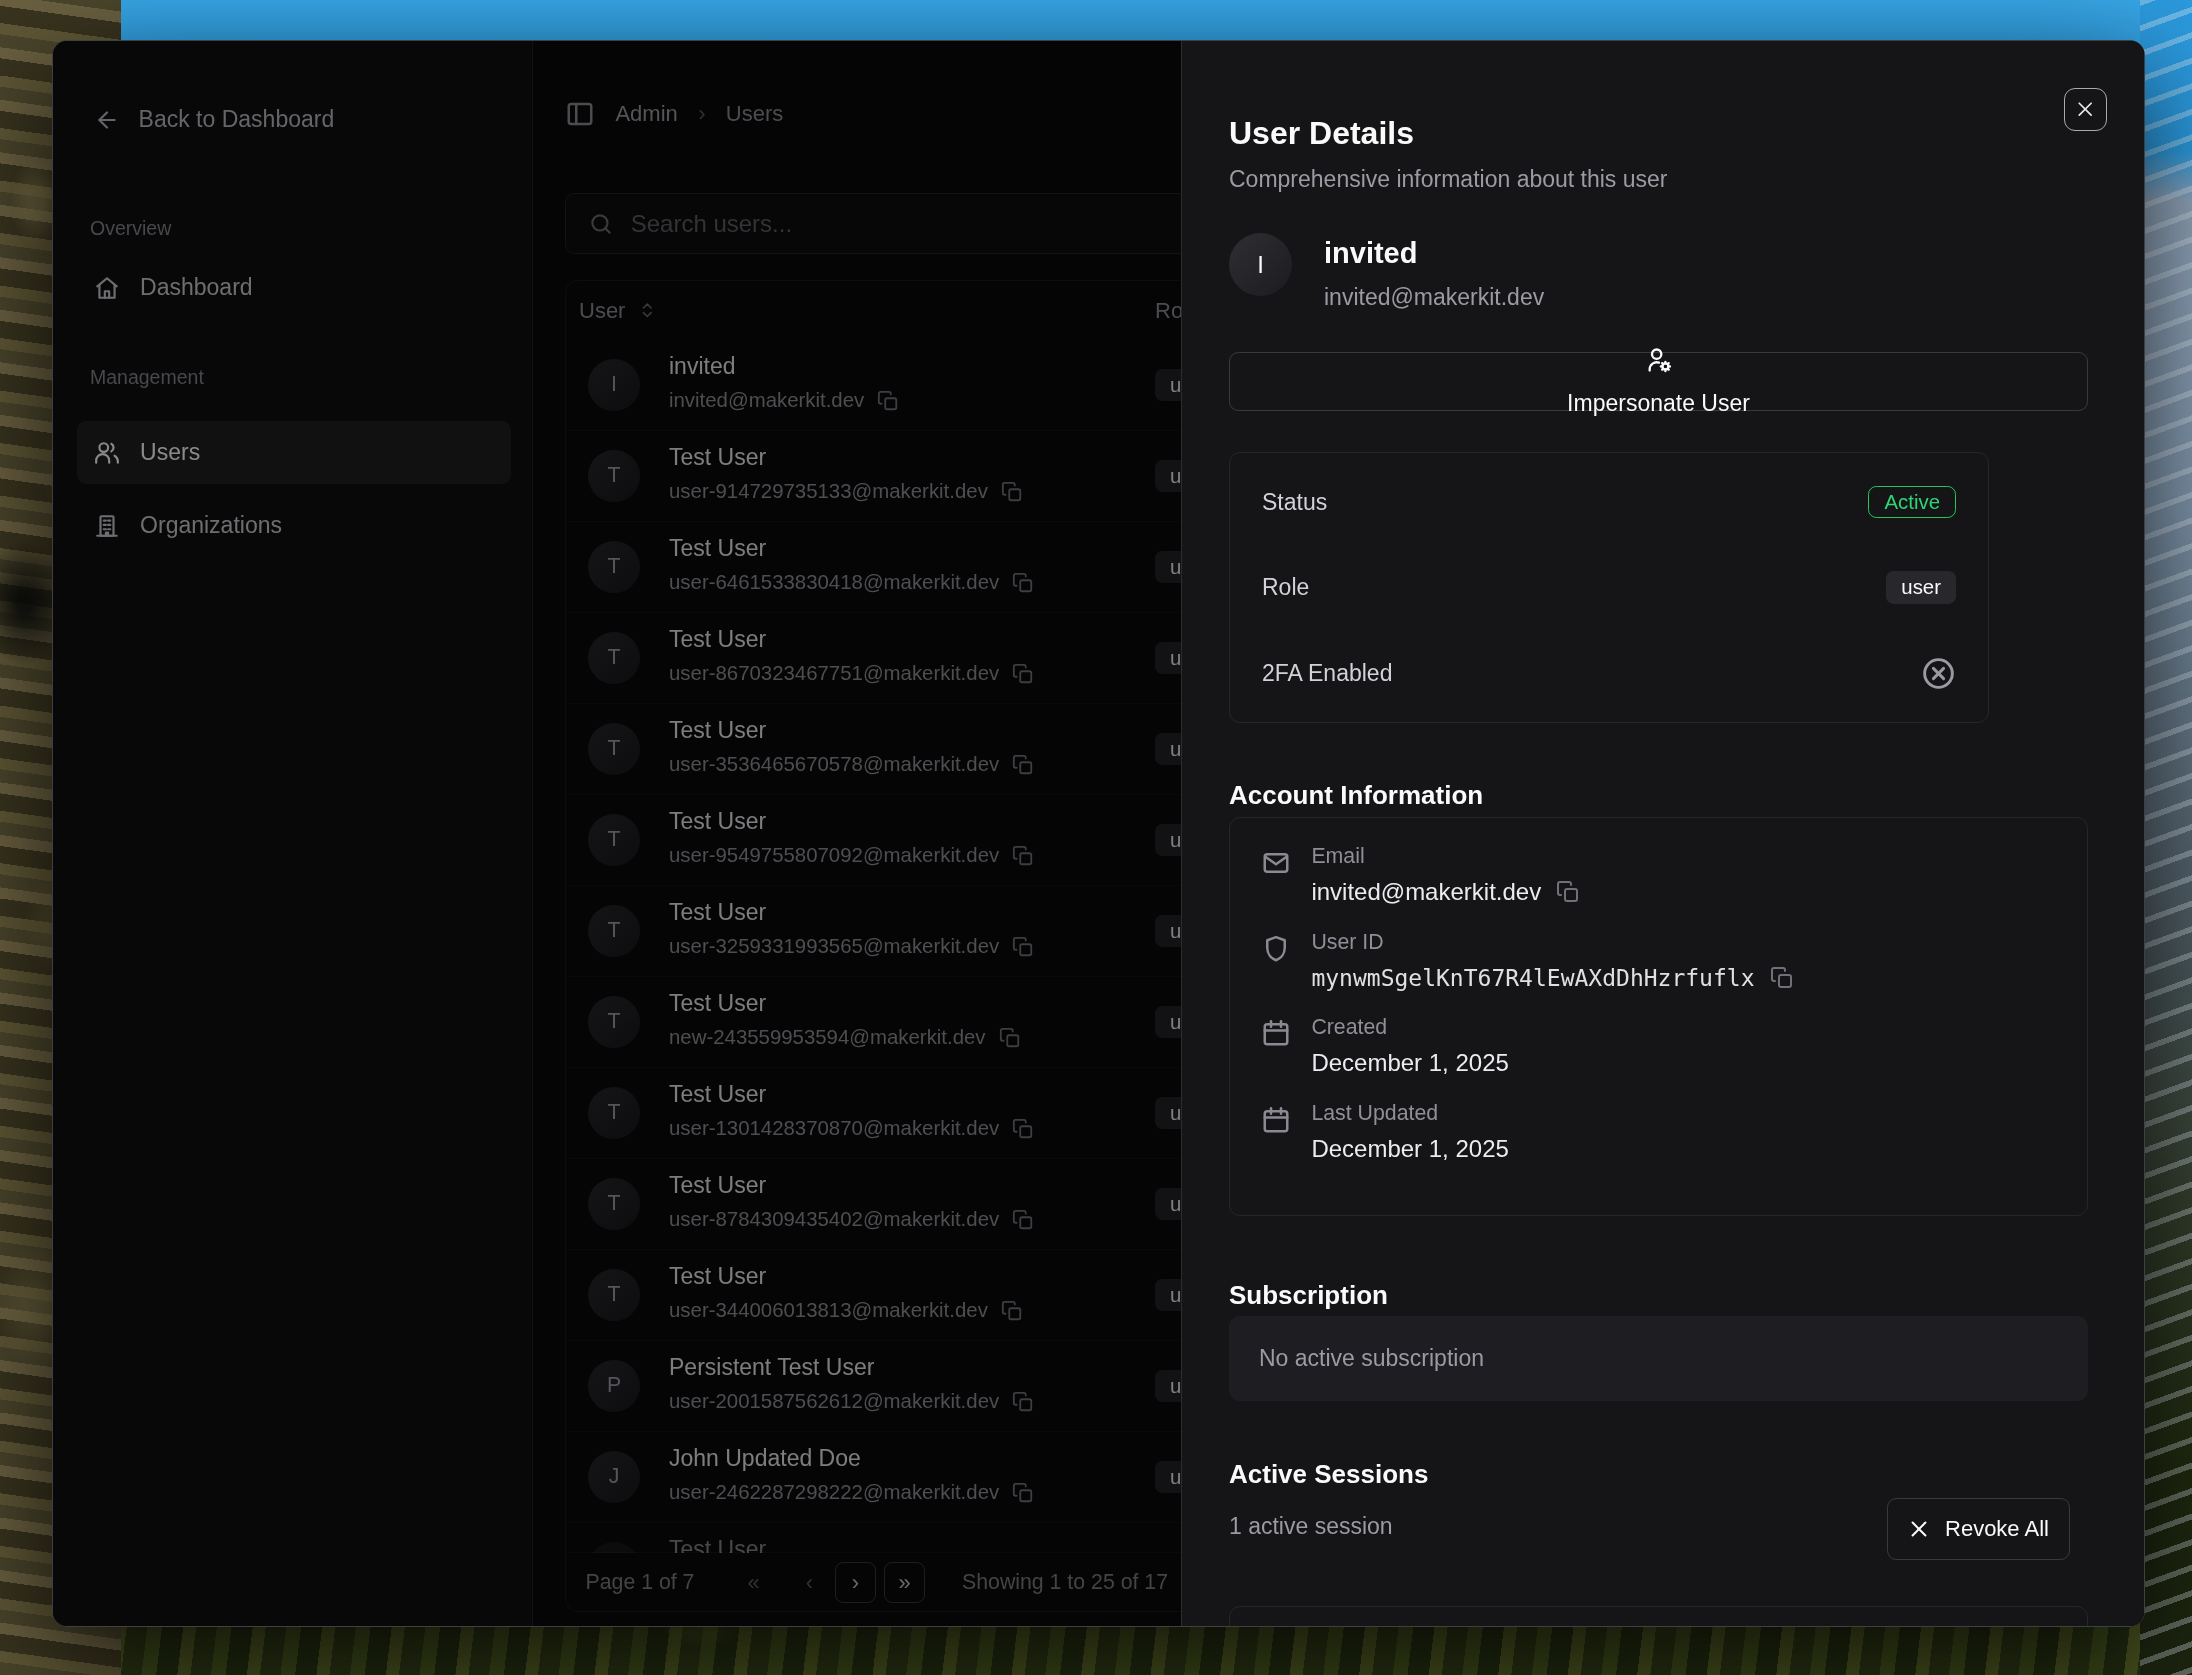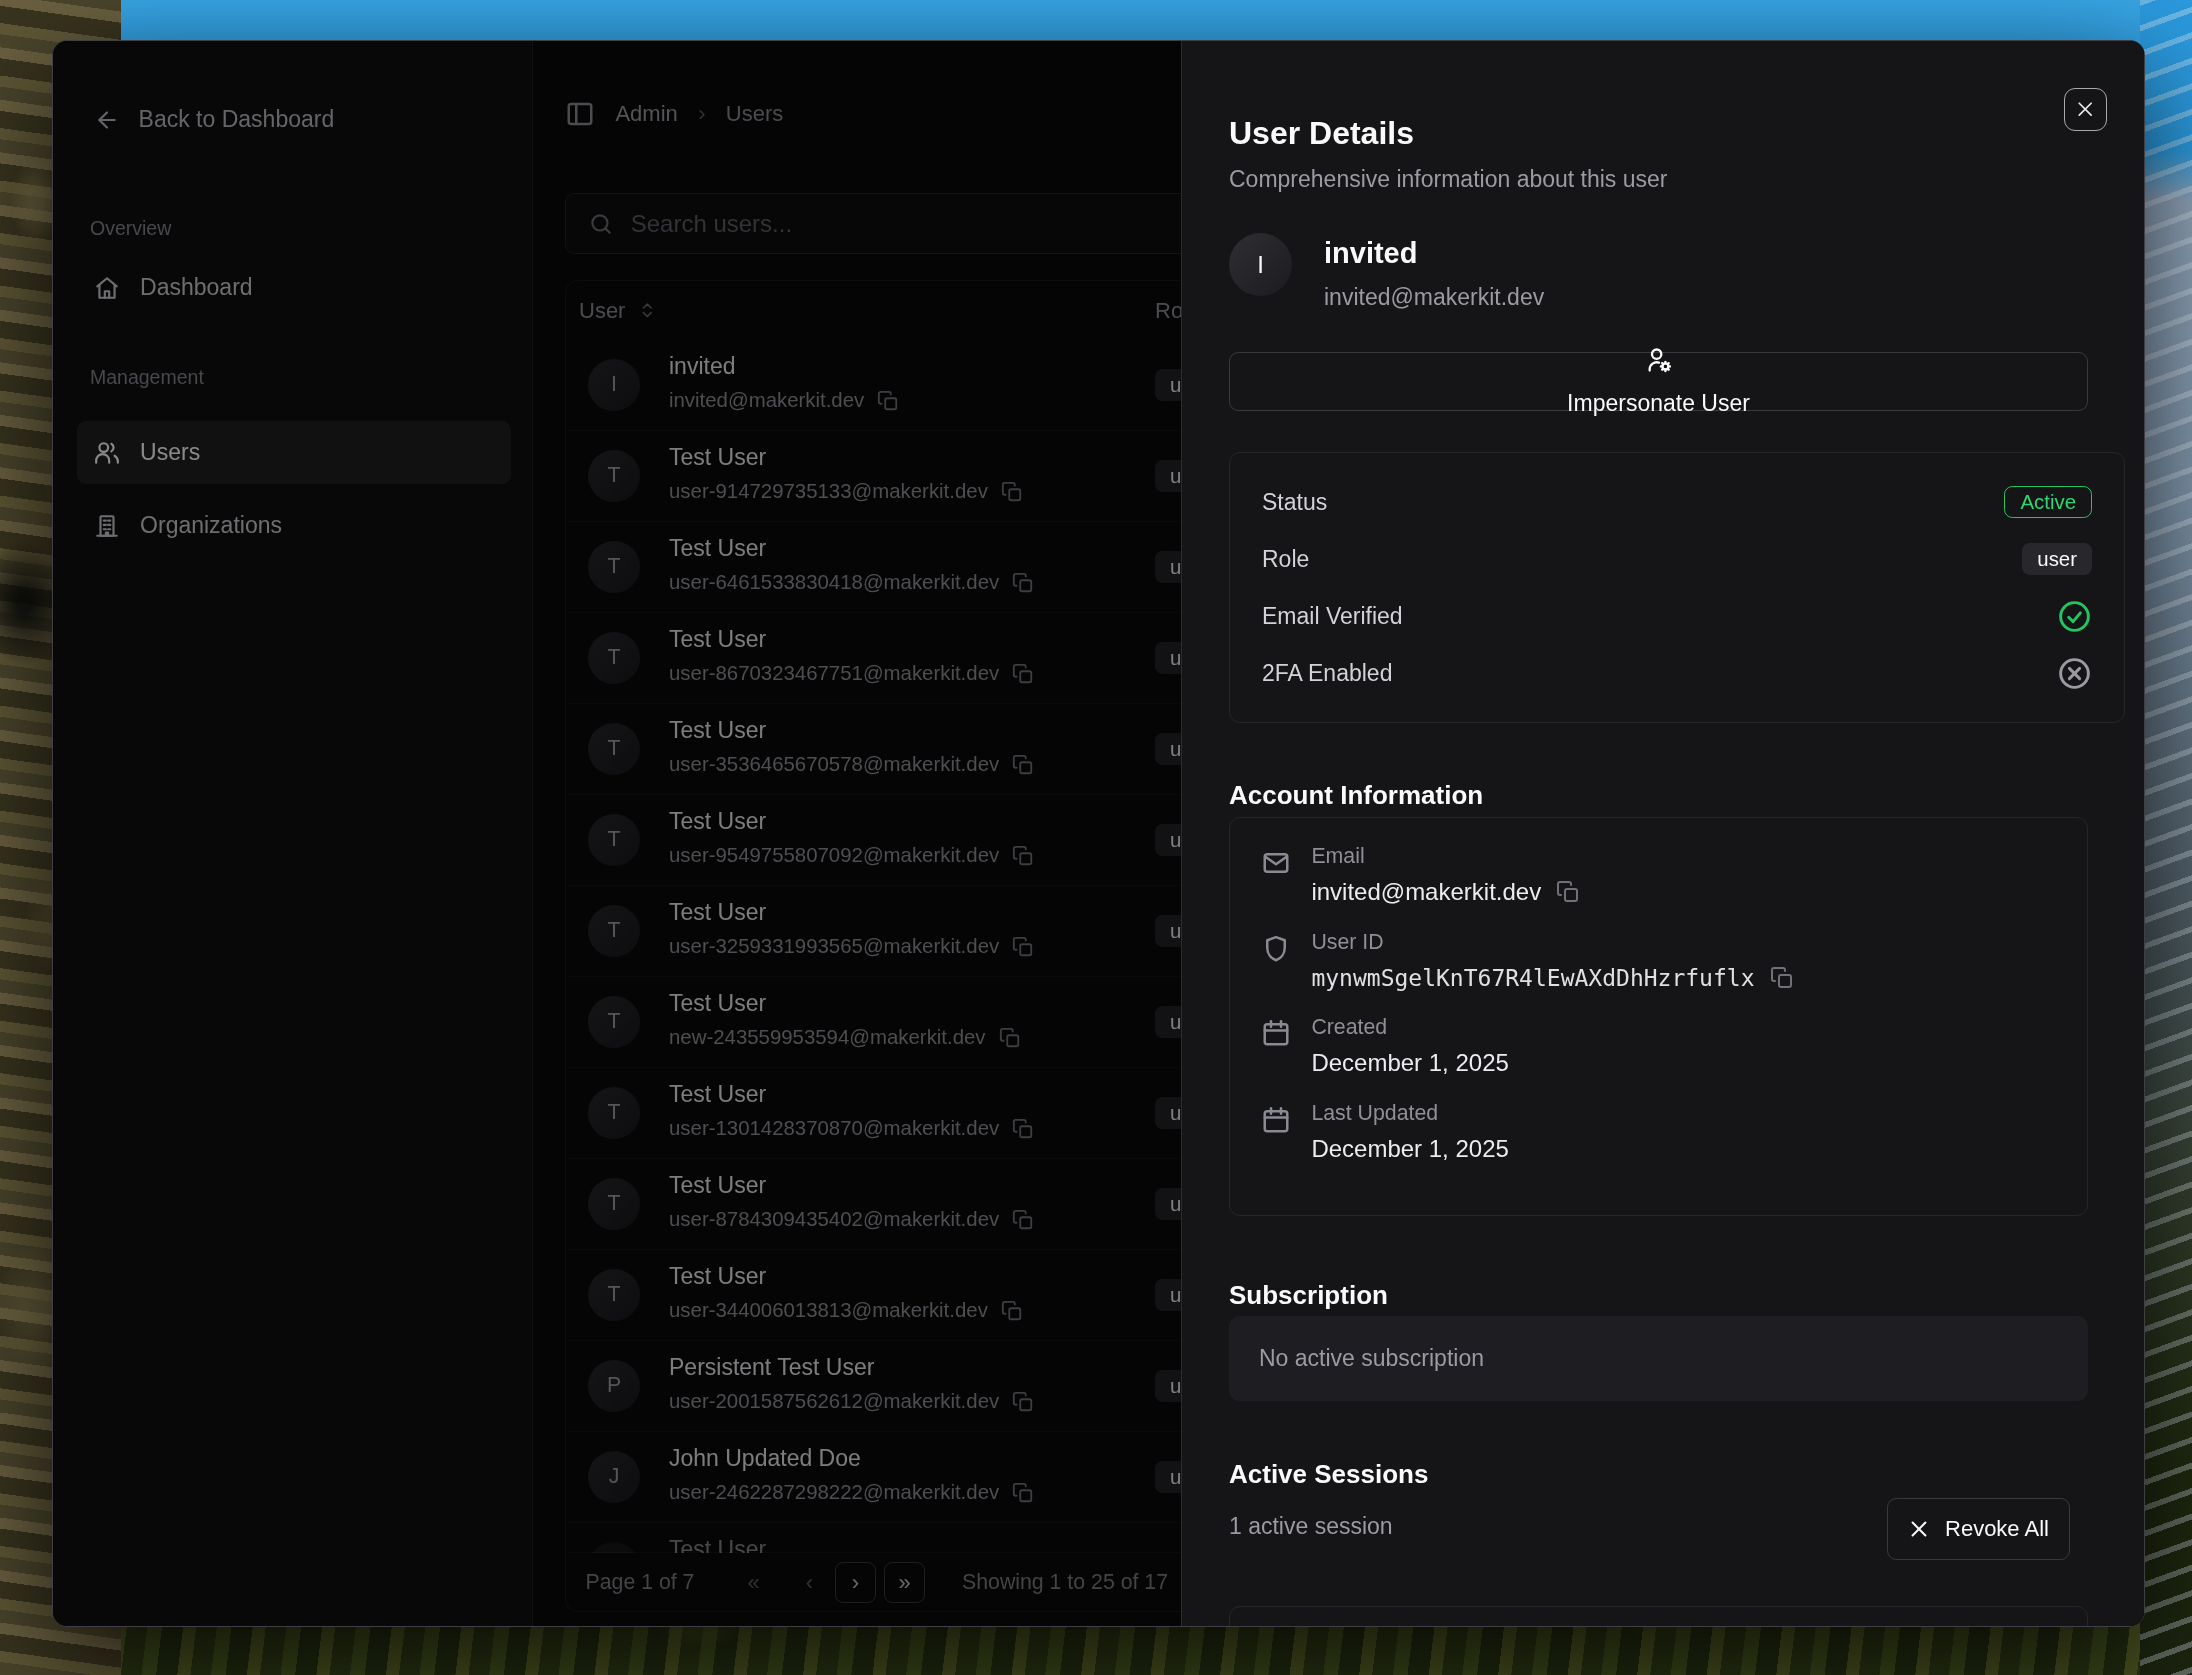--- a/index.html
+++ b/index.html
@@ -106,21 +106,21 @@
   .p-sub{position:absolute;left:47px;top:125px;color:#9b9ba3;font-size:23px;}
   .p-avatar{position:absolute;left:47px;top:192px;width:63px;height:63px;border-radius:50%;
     background:linear-gradient(135deg,#2e2e33,#1c1c20);color:#fafafa;font-size:24px;
     display:flex;align-items:center;justify-content:center;}
   .p-name{position:absolute;left:142px;top:196px;color:#fafafa;font-size:29px;font-weight:600;}
   .p-email{position:absolute;left:142px;top:243px;color:#9b9ba3;font-size:23px;}
   .impersonate-btn{position:absolute;left:47px;top:311px;width:859px;height:59px;border-radius:9.3px;
     border:0.9px solid #39393f;background:transparent;color:#fafafa;font-size:23px;font-weight:500;
     display:flex;align-items:center;justify-content:center;gap:16.7px;cursor:pointer;
     font-family:"Liberation Sans",sans-serif;flex-direction:column;}
-  .status-card{position:absolute;left:47px;top:411px;width:896px;height:271px;border-radius:11px;
+  .status-card{position:absolute;left:47px;top:411px;width:760px;height:271px;border-radius:11px;
     border:0.9px solid #26262a;padding:22px 32px;display:flex;flex-direction:column;justify-content:space-between;text-align:right;}
   .st-row{display:flex;align-items:center;justify-content:space-between;height:54px;}
   .st-label{color:#d2d2d8;font-size:23px;}
   .badge-active{color:#2ed573;border:1.9px solid #22c55e;border-radius:8.3px;padding:3.7px 15px;font-size:20.4px;font-weight:500;}
   .badge-user{color:#fafafa;background:#27272c;border-radius:7.4px;padding:4.6px 15px;font-size:20.4px;}
   .sec-head{position:absolute;left:47px;color:#fafafa;font-size:26px;font-weight:600;margin-top:16px;}
   .acct-card{position:absolute;left:47px;top:776px;width:859px;height:399px;border-radius:11px;
     border:0.9px solid #26262a;padding:26px 0 0 31px;}
   .acct-row{position:relative;display:flex;gap:20.4px;margin-bottom:24px;}
   .acct-icon{width:30px;padding-top:3.7px;color:#8a8a92;flex:0 0 auto;}
@@ -490,29 +490,20 @@
     <div class="status-card">
       <div class="st-row">
         <span class="st-label">Status</span>
         <span class="badge-active">Active</span>
       </div>
       <div class="st-row">
         <span class="st-label">Role</span>
         <span class="badge-user">user</span>
       </div>
       <div class="st-row">
-        <span class="st-label">Email Verified</span>
-        <span style="color:#22c55e">
-          <svg width="35" height="35" viewBox="0 0 24 24" fill="none" stroke="currentColor" stroke-width="2" stroke-linecap="round" stroke-linejoin="round">
-              <circle cx="12" cy="12" r="9.5"></circle>
-              <polyline points="8 12.5 11 15.5 16 9.5"></polyline>
-            </svg>
-        </span>
-      </div>
-      <div class="st-row">
         <span class="st-label">2FA Enabled</span>
         <span style="color:#9a9aa2">
           <svg width="35" height="35" viewBox="0 0 24 24" fill="none" stroke="currentColor" stroke-width="2" stroke-linecap="round">
               <circle cx="12" cy="12" r="9.5"></circle>
               <line x1="8.5" y1="8.5" x2="15.5" y2="15.5"></line>
               <line x1="15.5" y1="8.5" x2="8.5" y2="15.5"></line>
             </svg>
         </span>
       </div>
     </div>

